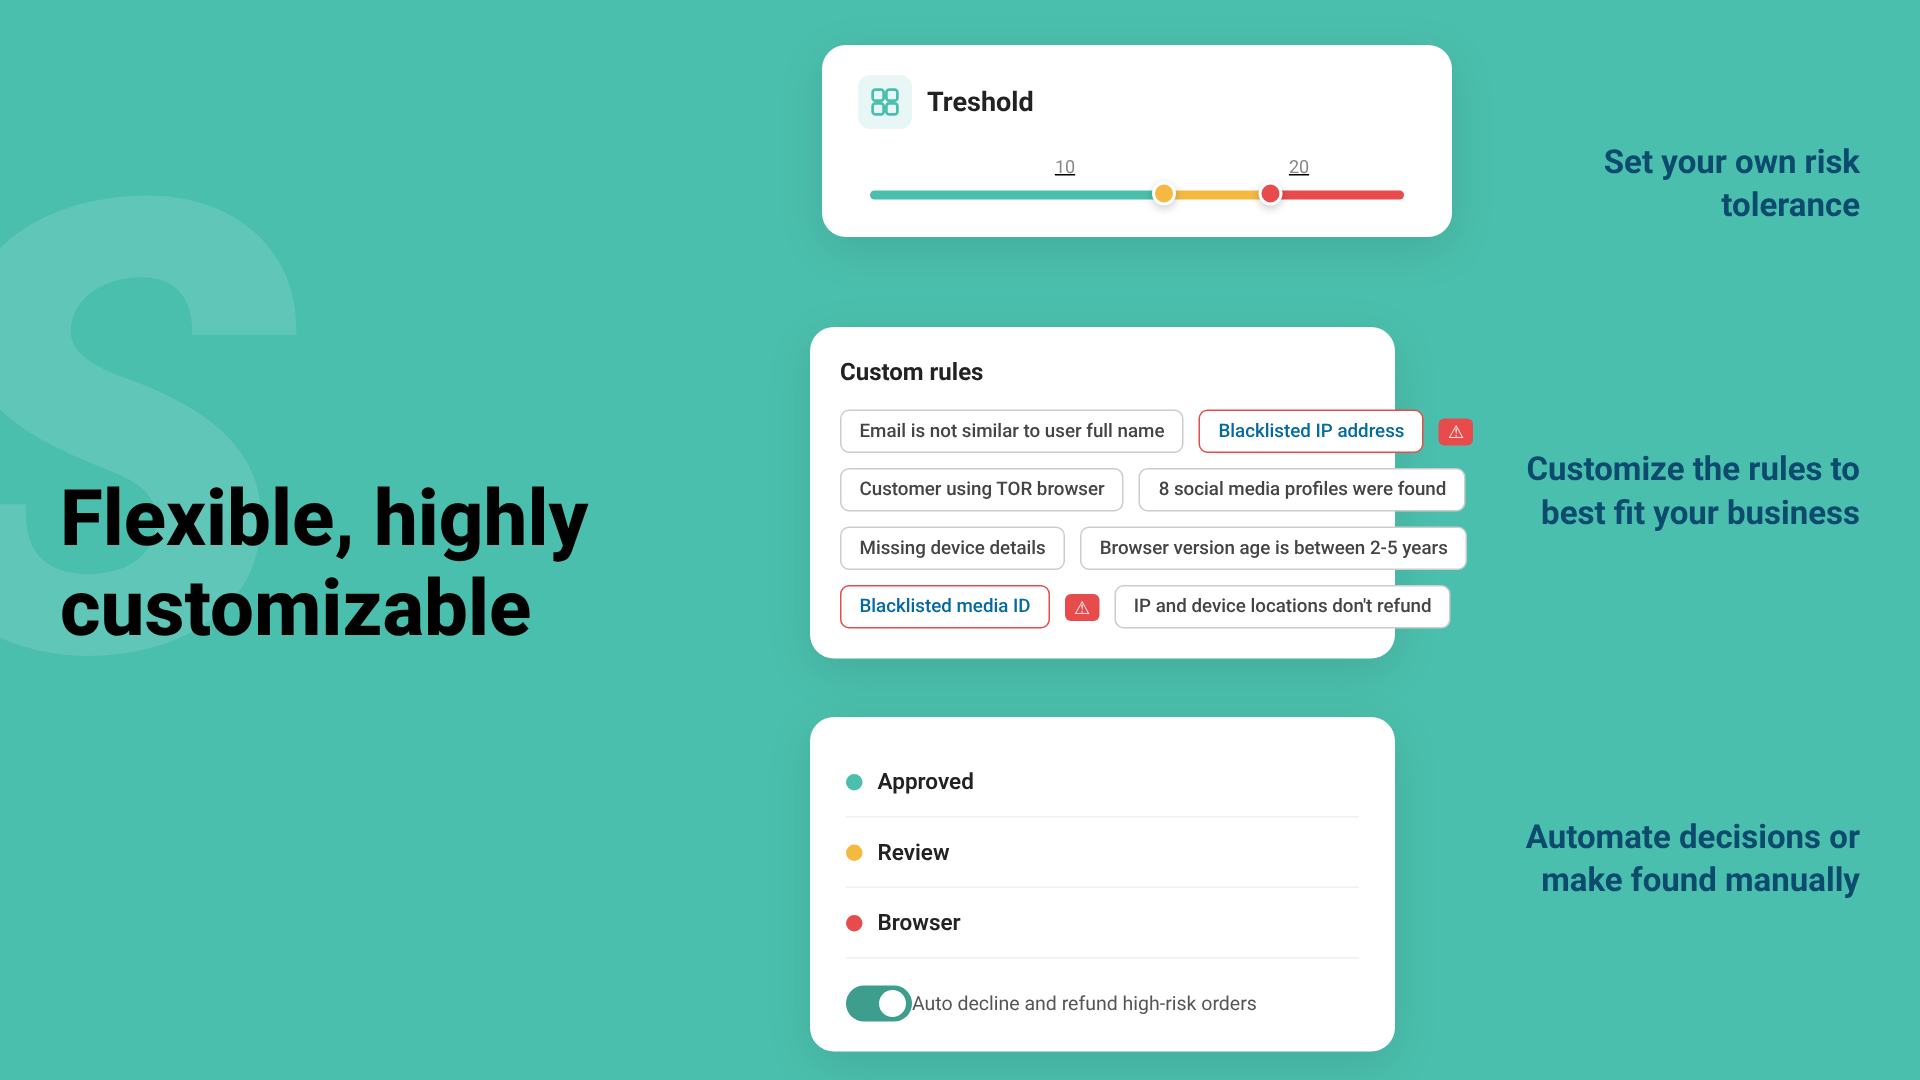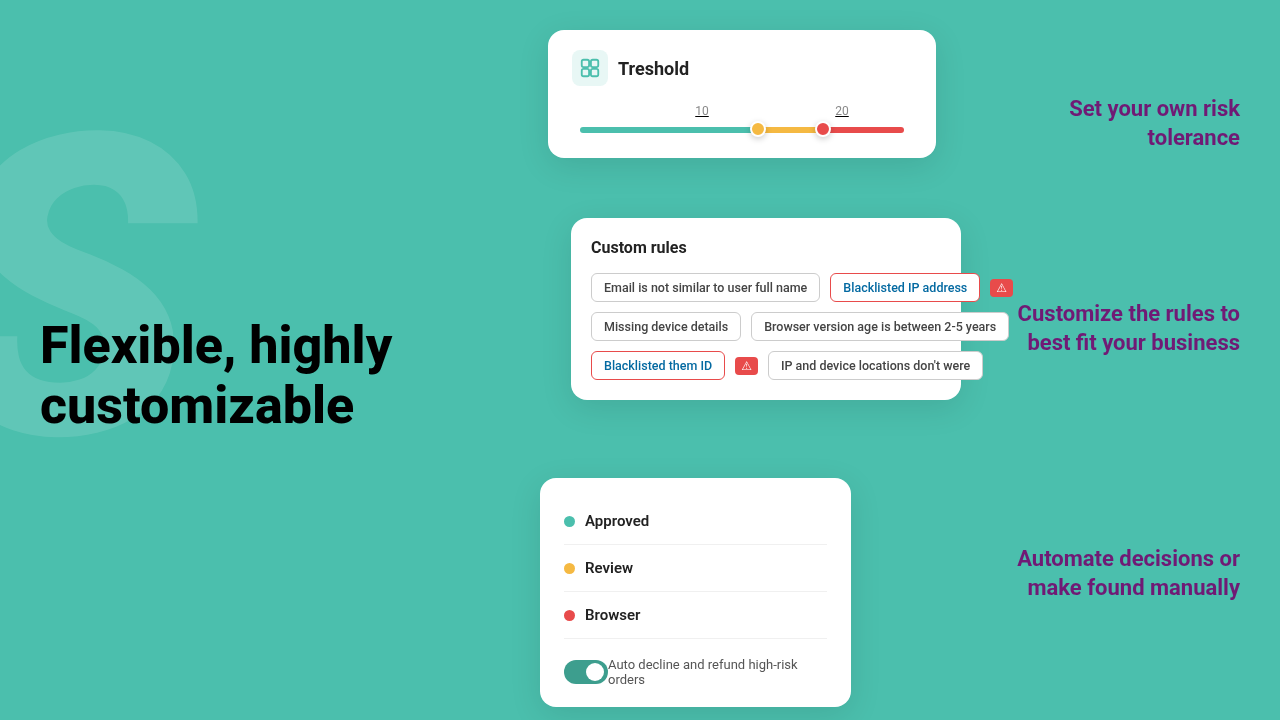--- a/index.html
+++ b/index.html
@@ -34,21 +34,21 @@
       font-weight: 800;
       line-height: 1.15;
       max-width: 460px;
       margin-top: 46px;
     }
 
     
     .right-label {
       position: absolute;
       right: 40px;
-      color: #701a75;
+      color: #0c4a6e;
       font-size: 22px;
       font-weight: 700;
       text-align: right;
       max-width: 260px;
       line-height: 1.3;
     }
     .right-label-1 { top: 95px; }
     .right-label-2 { top: 300px; }
     .right-label-3 { top: 545px; }
 
@@ -58,21 +58,21 @@
       background: white;
       border-radius: 16px;
       box-shadow: 0 8px 32px rgba(0,0,0,0.10);
       padding: 24px;
     }
 
     
     .card-threshold {
       left: 548px;
       top: 30px;
-      width: 388px;
+      width: 420px;
       padding: 20px 24px 24px 24px;
     }
     .card-threshold-header {
       display: flex;
       align-items: center;
       gap: 10px;
       margin-bottom: 18px;
     }
     .threshold-icon {
       width: 36px;
@@ -177,21 +177,20 @@
     }
     .thumb-yellow { background: #f5b942; left: 55%; }
     .thumb-red { background: #e84b4b; left: 75%; }
 
     
     .card-rules {
       left: 540px;
       top: 218px;
       width: 390px;
       padding: 20px;
-      margin-left: 31px;
     }
     .rules-title {
       font-size: 16px;
       font-weight: 700;
       color: #222;
       margin-bottom: 16px;
     }
     .rules-grid {
       display: flex;
       flex-direction: column;
@@ -230,21 +229,21 @@
       padding: 2px 6px;
       font-size: 12px;
       display: inline-flex;
       align-items: center;
     }
 
     
     .card-decisions {
       left: 540px;
       top: 478px;
-      width: 311px;
+      width: 390px;
       padding: 20px 24px;
     }
     .decision-row {
       display: flex;
       align-items: center;
       gap: 10px;
       padding: 14px 0;
       border-bottom: 1px solid #f0f0f0;
     }
     .decision-row:last-of-type { border-bottom: none; }
@@ -335,30 +334,34 @@
 <div class="card card-rules">
   <div class="rules-title">Custom rules</div>
   <div class="rules-grid">
 
     <div class="rules-row">
       <span class="rule-tag rule-normal">Email is not similar to user full name</span>
       <span class="rule-tag rule-alert">Blacklisted IP address</span>
       <span class="alert-badge">⚠</span>
     </div>
 
+    <div class="rules-row">
+      <span class="rule-tag rule-normal">Customer using TOR browser</span>
+      <span class="rule-tag rule-normal">8 social media profiles were found</span>
+    </div>
 
     <div class="rules-row">
       <span class="rule-tag rule-normal">Missing device details</span>
       <span class="rule-tag rule-normal">Browser version age is between 2-5 years</span>
     </div>
 
     <div class="rules-row">
-      <span class="rule-tag rule-alert">Blacklisted them ID</span>
+      <span class="rule-tag rule-alert">Blacklisted media ID</span>
       <span class="alert-badge">⚠</span>
-      <span class="rule-tag rule-normal">IP and device locations don't were</span>
+      <span class="rule-tag rule-normal">IP and device locations don't refund</span>
     </div>
   </div>
 </div>
 
 <div class="card card-decisions">
   <div class="decision-row">
     <div class="decision-dot" style="background:#4bbfad;"></div>
     <span class="decision-label">Approved</span>
   </div>
   <div class="decision-row">

